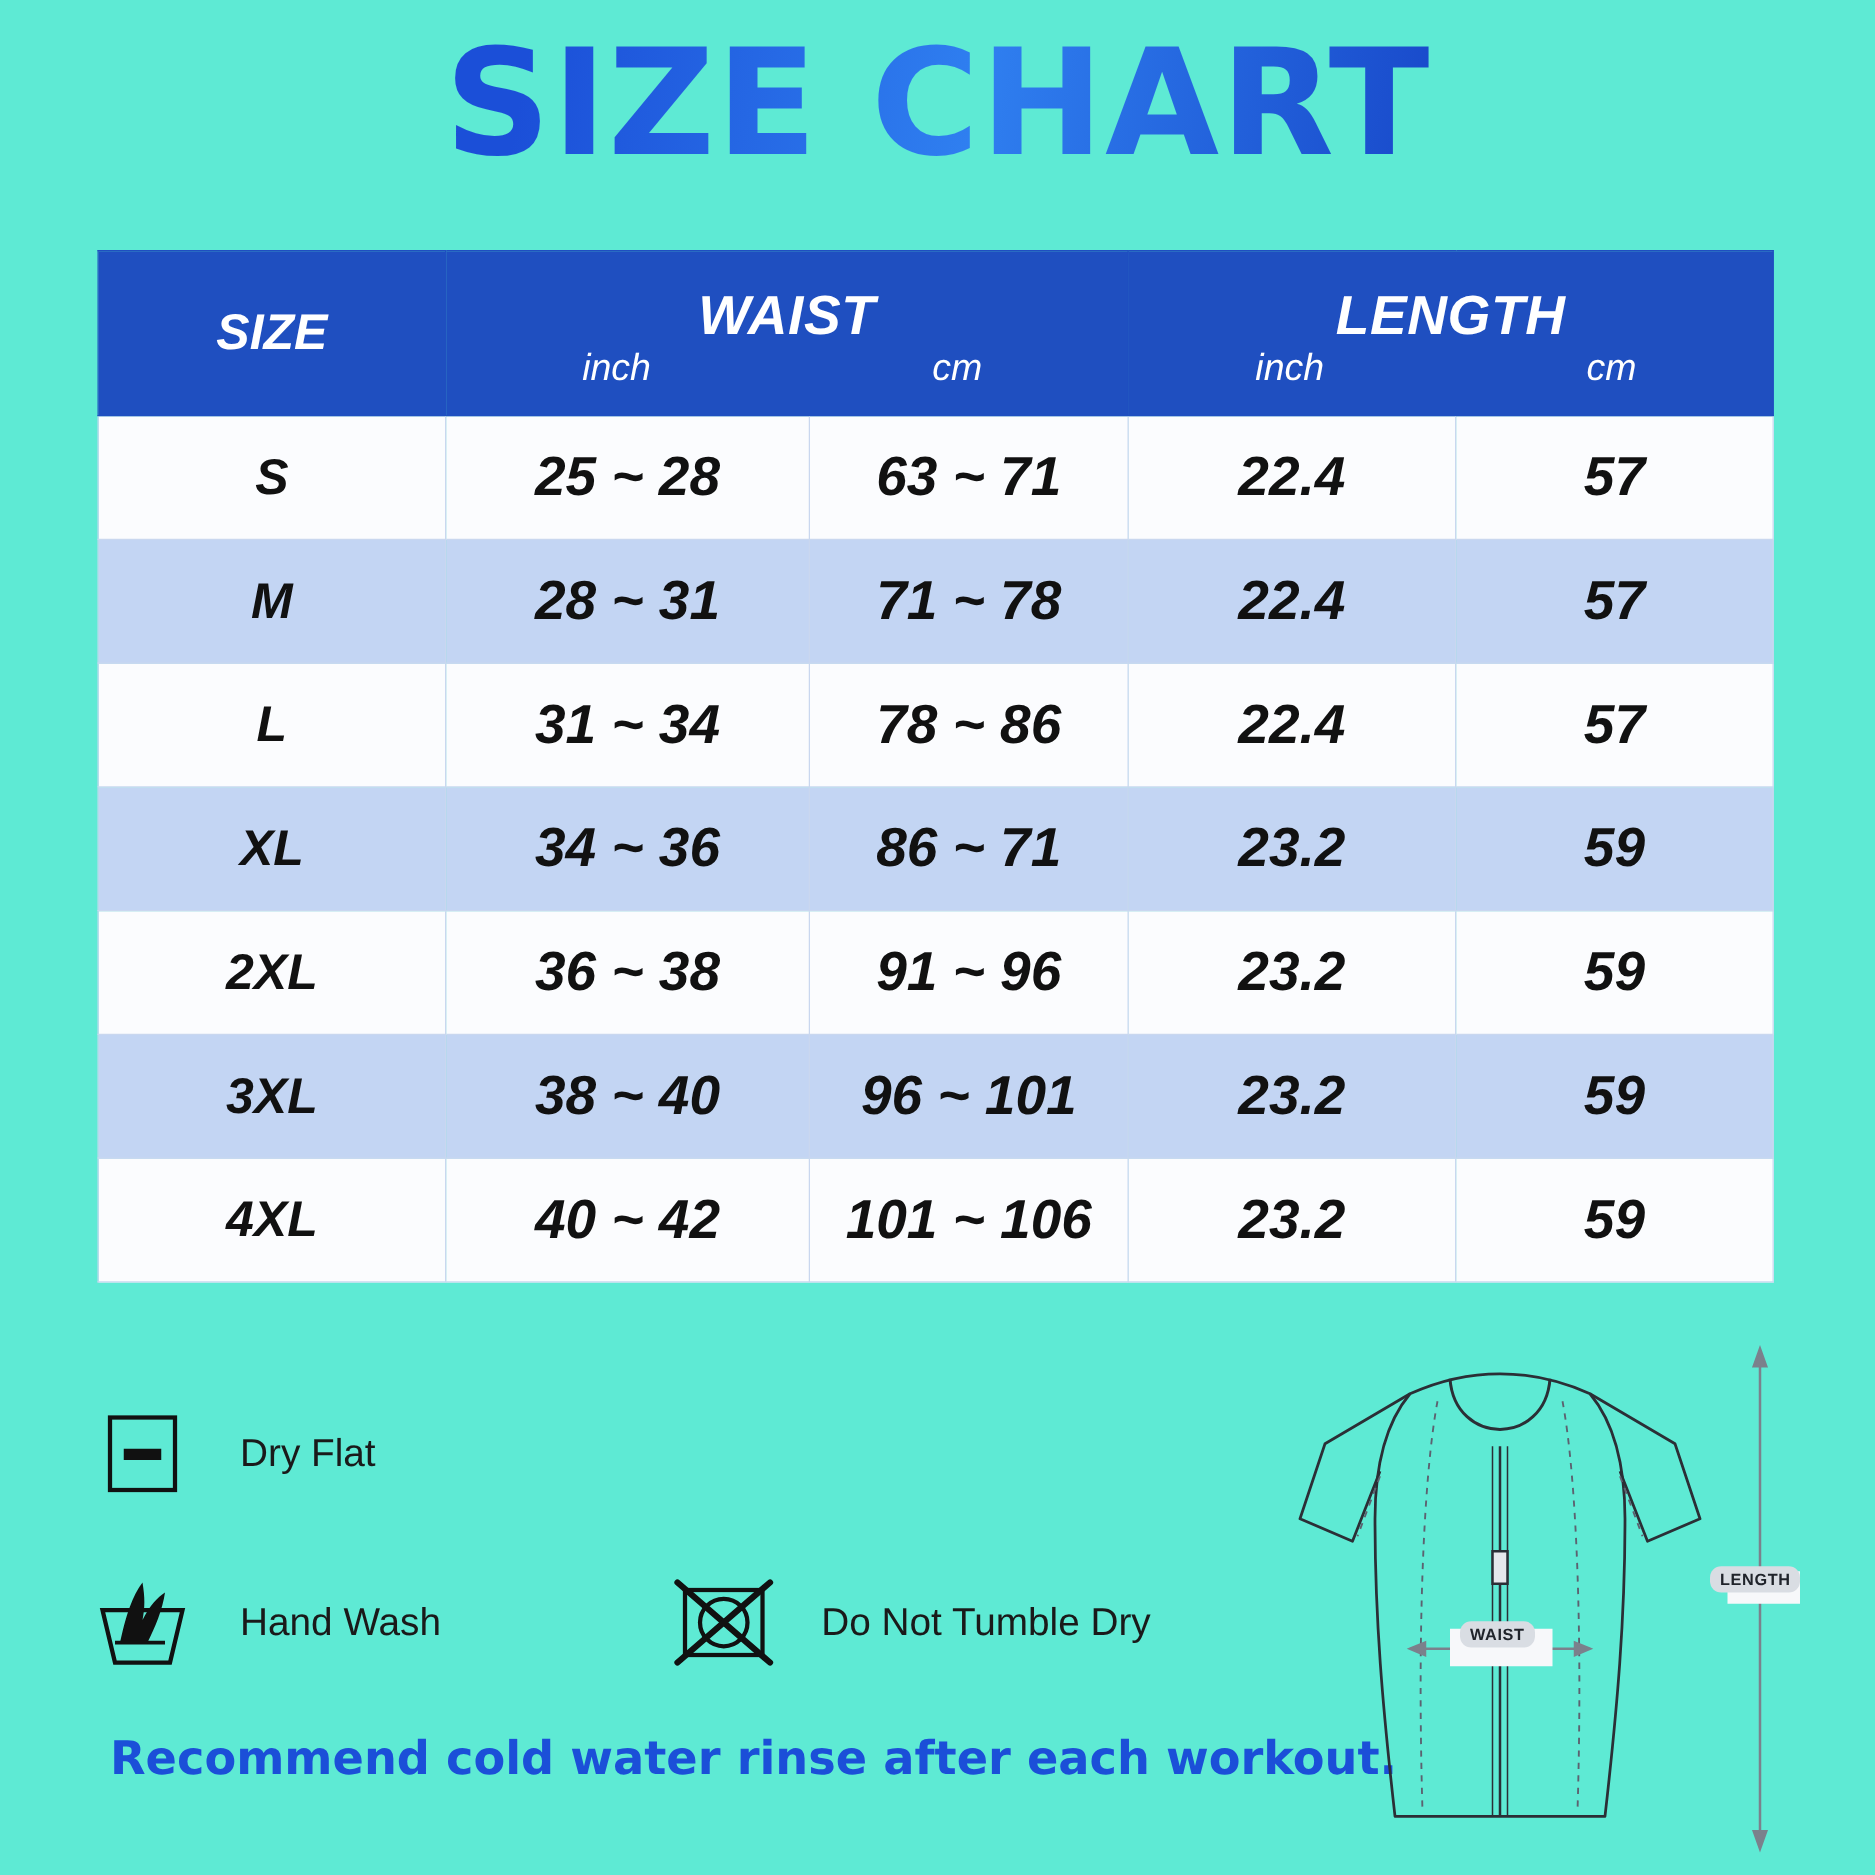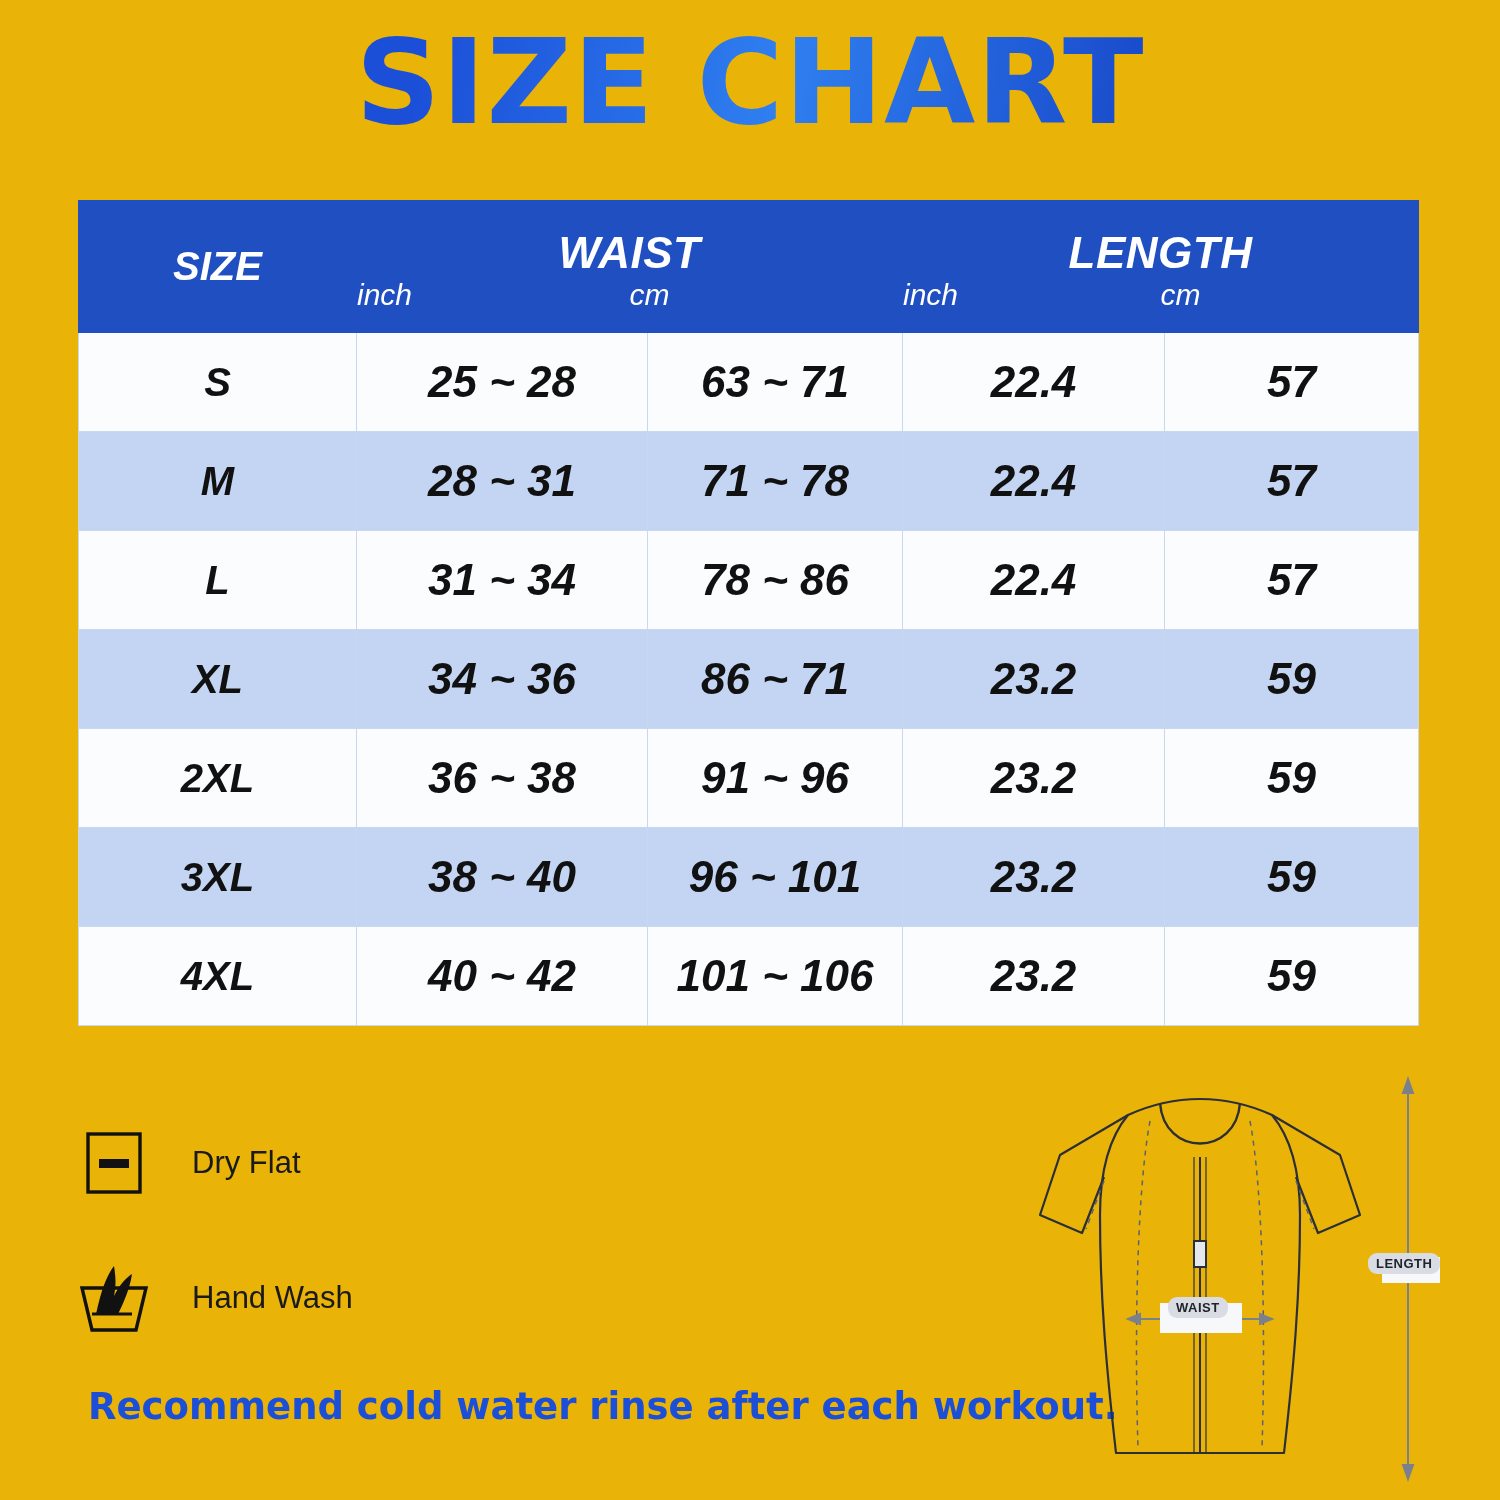--- a/index.html
+++ b/index.html
@@ -5,21 +5,21 @@
   * { box-sizing: border-box; }
   html, body {
     margin: 0; padding: 0;
     width: 1500px; height: 1500px;
     background: #f7f8fa;
     font-family: "Liberation Sans", sans-serif;
   }
   #page {
     position: relative;
     width: 1500px; height: 1500px;
-    background: #eab308;
+    background: #5eead4;
     overflow: hidden;
   }
 
   
   .title {
     position: absolute;
     top: 18px; left: 0; width: 1500px;
     text-align: center;
     font-size: 118px;
     font-weight: 800;
@@ -64,21 +64,21 @@
     text-align: center;
     letter-spacing: .5px;
   }
   .grp-units {
     display: flex;
     width: 100%;
     padding-bottom: 10px;
   }
   .grp-units span {
     flex: 1 1 50%;
-    text-align: left;
+    text-align: center;
     font-size: 30px;
     font-weight: 400;
   }
   tbody td {
     border: 1px solid #c9d7ef;
     text-align: center;
     height: 99px;
     font-size: 44px;
     font-weight: 700;
     color: #111111;
@@ -263,20 +263,31 @@
         <div class="care-icon">
           <svg width="84" height="80" viewBox="0 0 84 80">
             <path d="M10 30 L74 30 L64 72 L20 72 Z" fill="none" stroke="#111" stroke-width="3.4"></path>
             <path d="M24 56 C30 28, 36 16, 42 8 C44 20, 44 28, 42 38 C48 26, 54 20, 60 16 C58 30, 52 44, 46 56 Z" fill="#111"></path>
             <path d="M20 56 L60 56" stroke="#111" stroke-width="3"></path>
           </svg>
         </div>
         <div class="care-label">Hand Wash</div>
       </div>
 
+      <div class="care-item">
+        <div class="care-icon">
+          <svg width="90" height="80" viewBox="0 0 90 80">
+            <rect x="14" y="14" width="62" height="52" fill="none" stroke="#111" stroke-width="3.4"></rect>
+            <circle cx="45" cy="40" r="19" fill="none" stroke="#111" stroke-width="3.4"></circle>
+            <path d="M8 8 L82 72" stroke="#111" stroke-width="5" stroke-linecap="round"></path>
+            <path d="M82 8 L8 72" stroke="#111" stroke-width="5" stroke-linecap="round"></path>
+          </svg>
+        </div>
+        <div class="care-label">Do Not Tumble Dry</div>
+      </div>
 
     </div>
   </div>
 
   <div class="recommend">Recommend cold water rinse after each workout.</div>
 
   <div class="garment">
     <svg width="460" height="420" viewBox="0 0 460 420">
       <g fill="none" stroke="#2b2f36" stroke-width="2.2" stroke-linejoin="round">
 

